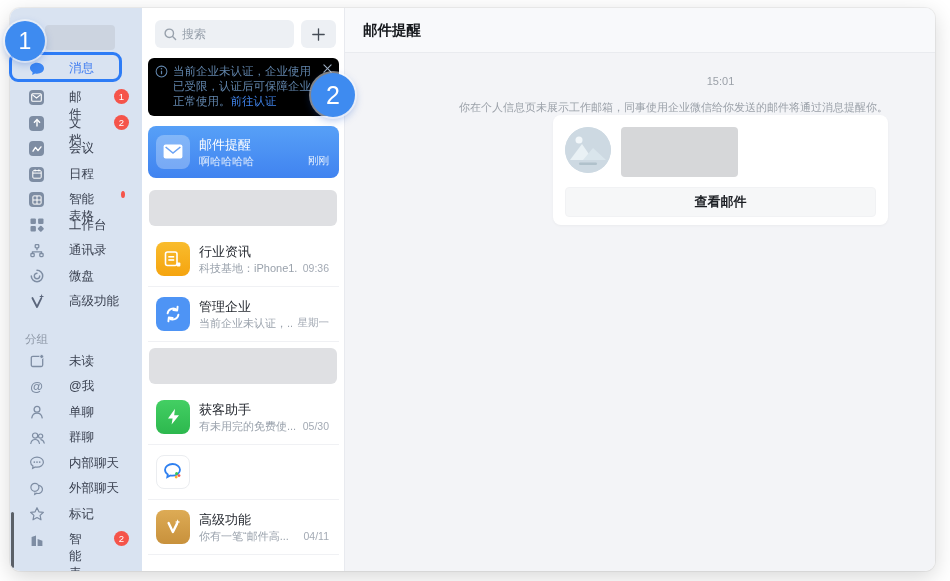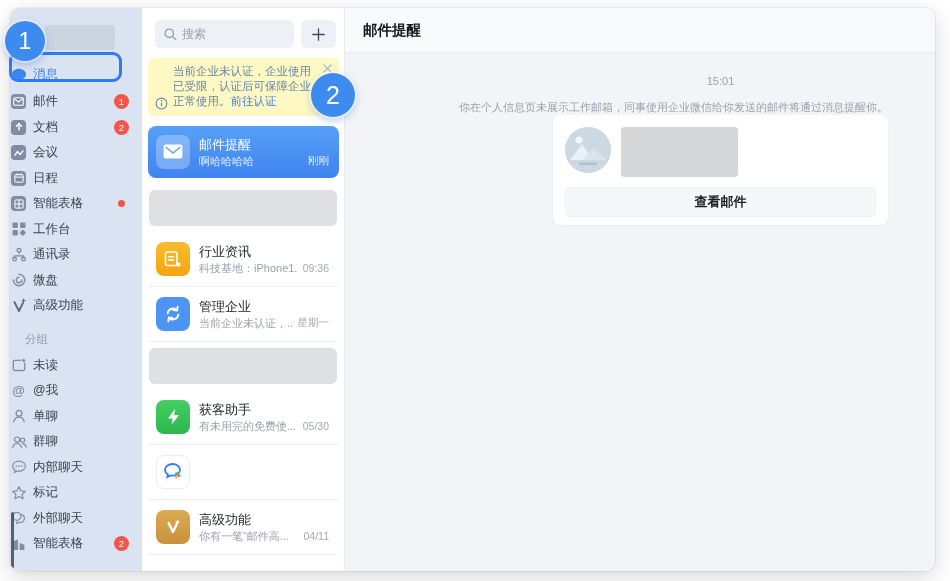--- a/index.html
+++ b/index.html
@@ -5,43 +5,43 @@
   * { margin:0; padding:0; box-sizing:border-box; }
   html,body { width:950px; height:581px; background:#fff; overflow:hidden;
     font-family:"Liberation Sans","DejaVu Sans",sans-serif; }
   .window { position:absolute; left:10px; top:8px; width:925px; height:563px;
     border-radius:10px; overflow:hidden; display:flex; background:#fff;
     box-shadow:0 6px 22px rgba(0,0,0,.16), 0 0 0 1px rgba(0,0,0,.05); }
 
   
   .sidebar { width:132px; background:#d9e3f1; flex-shrink:0; padding-top:16px; position:relative; }
   .sb-name { width:70px; height:25px; background:#ccd4e0; border-radius:4px; margin:1px 0 10px 35px; }
-  .sb-item { height:25.5px; display:flex; align-items:center; padding-left:0; gap:6px;
+  .sb-item { height:25.5px; display:flex; align-items:flex-start; padding-left:18px; gap:24px;
     font-size:12.5px; color:#3a4150; cursor:default; }
   .sb-item.active { color:#3f7cf0; height:29px; }
   .sb-item .ic { width:17px; height:17px; display:flex; align-items:center; justify-content:center; flex-shrink:0; }
   .tile { width:15px; height:15px; border-radius:4px; background:#7e8da3; display:flex; align-items:center; justify-content:center; }
   .badge { margin-left:auto; margin-right:13px; background:#f5544a; color:#fff; font-size:9.5px;
     min-width:15px; height:15px; border-radius:8px; display:flex; align-items:center; justify-content:center; padding:0 3px; }
   .reddot { margin-left:auto; margin-right:17px; width:7px; height:7px; border-radius:50%; background:#f5544a; }
   .sb-group-label { margin:13px 0 6px 15px; font-size:11.5px; color:#8d97a6; }
   .at-glyph { font-size:13px; color:#7e8da3; font-weight:bold; line-height:1; }
   .scroll-ind { position:absolute; left:1px; top:504px; width:3px; height:56px; background:#3a3f46; border-radius:2px; opacity:.8; }
 
   
   .chatlist { width:203px; background:#fff; flex-shrink:0; border-right:1px solid #e8eaef;
     display:flex; flex-direction:column; }
   .search-row { margin:12px 8px 10px 13px; display:flex; gap:7px; height:28px; }
   .search-box { flex:1; background:#edf0f4; border-radius:6px; display:flex; align-items:center; padding:0 8px; gap:5px; }
   .search-box input { border:none; outline:none; background:transparent; width:100%; font-size:12px; color:#333;
     font-family:"Liberation Sans","DejaVu Sans",sans-serif; }
   .search-box input::placeholder { color:#98a1ac; }
   .plus-btn { width:35px; background:#edf0f4; border-radius:6px; display:flex; align-items:center; justify-content:center; cursor:pointer; }
-  .banner { margin:0 5px 8px 6px; background:#fef9c3; border-radius:6px; padding:6px 20px 6px 7px;
-    position:relative; display:flex; gap:5px; font-size:11.5px; line-height:1.32; color:#6286ad;align-items:flex-end; }
+  .banner { margin:0 5px 8px 6px; background:#000000; border-radius:6px; padding:6px 20px 6px 7px;
+    position:relative; display:flex; gap:5px; font-size:11.5px; line-height:1.32; color:#6286ad; }
   .banner a { color:#3f82e8; text-decoration:none; }
   .banner .close { position:absolute; top:6px; right:7px; cursor:pointer; line-height:0; }
   .chat-sel { margin:2px 5px 6px 6px; height:52px; border-radius:8px; padding:0 10px 0 8px;
     background:linear-gradient(180deg,#57a0f7,#4083f0); display:flex; align-items:center; gap:9px; }
   .av { width:34px; height:34px; border-radius:8px; flex-shrink:0; display:flex; align-items:center; justify-content:center; }
   .av-mail { background:rgba(255,255,255,.28); }
   .av-news { background:linear-gradient(180deg,#f9bc2d,#f5a40f); }
   .av-manage { background:#4e94f5; }
   .av-assist { background:linear-gradient(180deg,#43cf63,#2db84e); }
   .av-team { background:#fff; border:1px solid #ebedf0; }
@@ -257,35 +257,35 @@
             <circle cx="5.3" cy="7.1" r=".85" fill="#7e8da3"></circle>
             <circle cx="8" cy="7.1" r=".85" fill="#7e8da3"></circle>
             <circle cx="10.7" cy="7.1" r=".85" fill="#7e8da3"></circle>
           </svg>
       </span>
       <span>内部聊天</span>
     </div>
 
     <div class="sb-item">
       <span class="ic">
-        <svg width="16" height="16" viewBox="0 0 16 16">
-            <polygon points="8,1.7 9.9,5.8 14.4,6.3 11.1,9.4 12,13.8 8,11.5 4,13.8 4.9,9.4 1.6,6.3 6.1,5.8" fill="none" stroke="#7e8da3" stroke-width="1.2" stroke-linejoin="round"></polygon>
-          </svg>
-      </span>
-      <span>标记</span>
-    </div>
-
-    <div class="sb-item">
-      <span class="ic">
         <svg width="16" height="16" viewBox="0 0 16 16" fill="none" stroke="#7e8da3" stroke-width="1.2">
             <circle cx="5.9" cy="6.3" r="4"></circle>
             <path d="M9.9 4.3a4.1 4.1 0 1 1-2 7.9l-2.2 1.1.4-1.8"></path>
           </svg>
       </span>
       <span>外部聊天</span>
+    </div>
+
+    <div class="sb-item">
+      <span class="ic">
+        <svg width="16" height="16" viewBox="0 0 16 16">
+            <polygon points="8,1.7 9.9,5.8 14.4,6.3 11.1,9.4 12,13.8 8,11.5 4,13.8 4.9,9.4 1.6,6.3 6.1,5.8" fill="none" stroke="#7e8da3" stroke-width="1.2" stroke-linejoin="round"></polygon>
+          </svg>
+      </span>
+      <span>标记</span>
     </div>
 
     <div class="sb-item">
       <span class="ic">
         <svg width="16" height="16" viewBox="0 0 16 16" fill="#7e8da3">
             <path d="M2.6 14V5.1L7 3.4V14H2.6z"></path>
             <path d="M8.6 14V7l4.8 1.7V14H8.6z"></path>
           </svg>
       </span>
       <span>智能表格</span>

